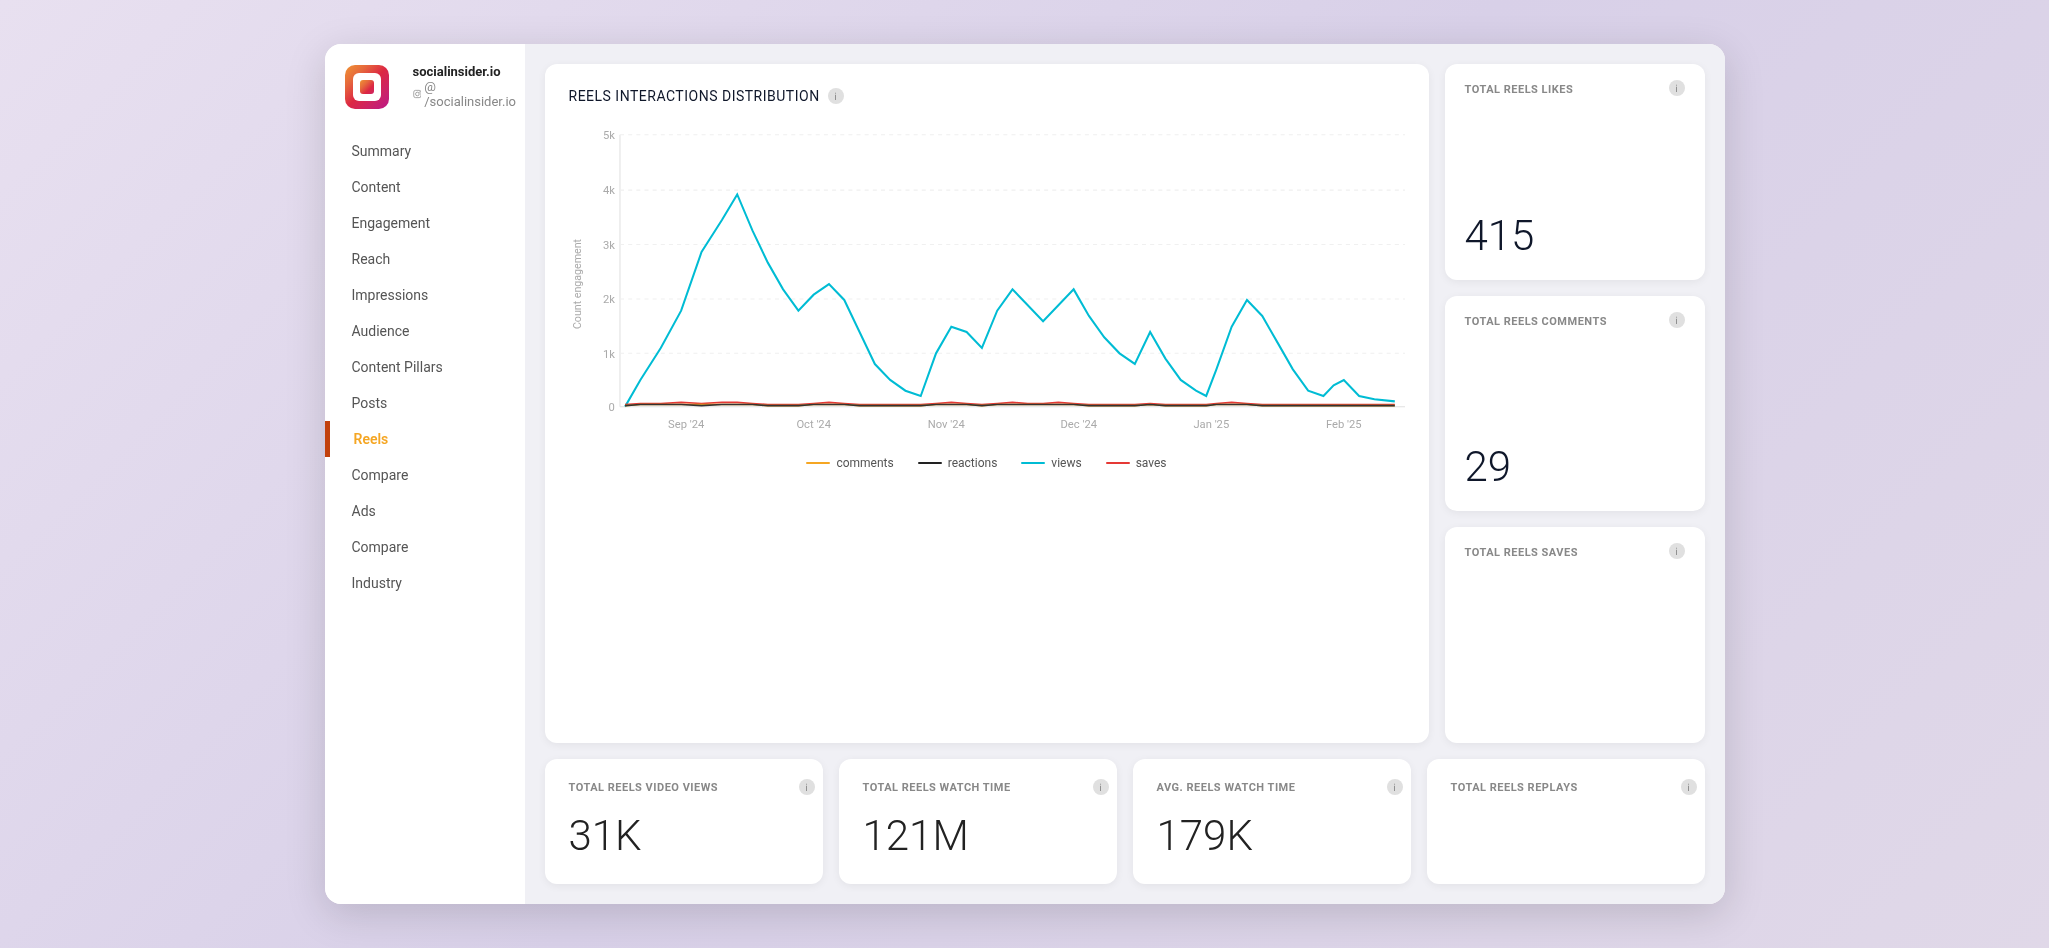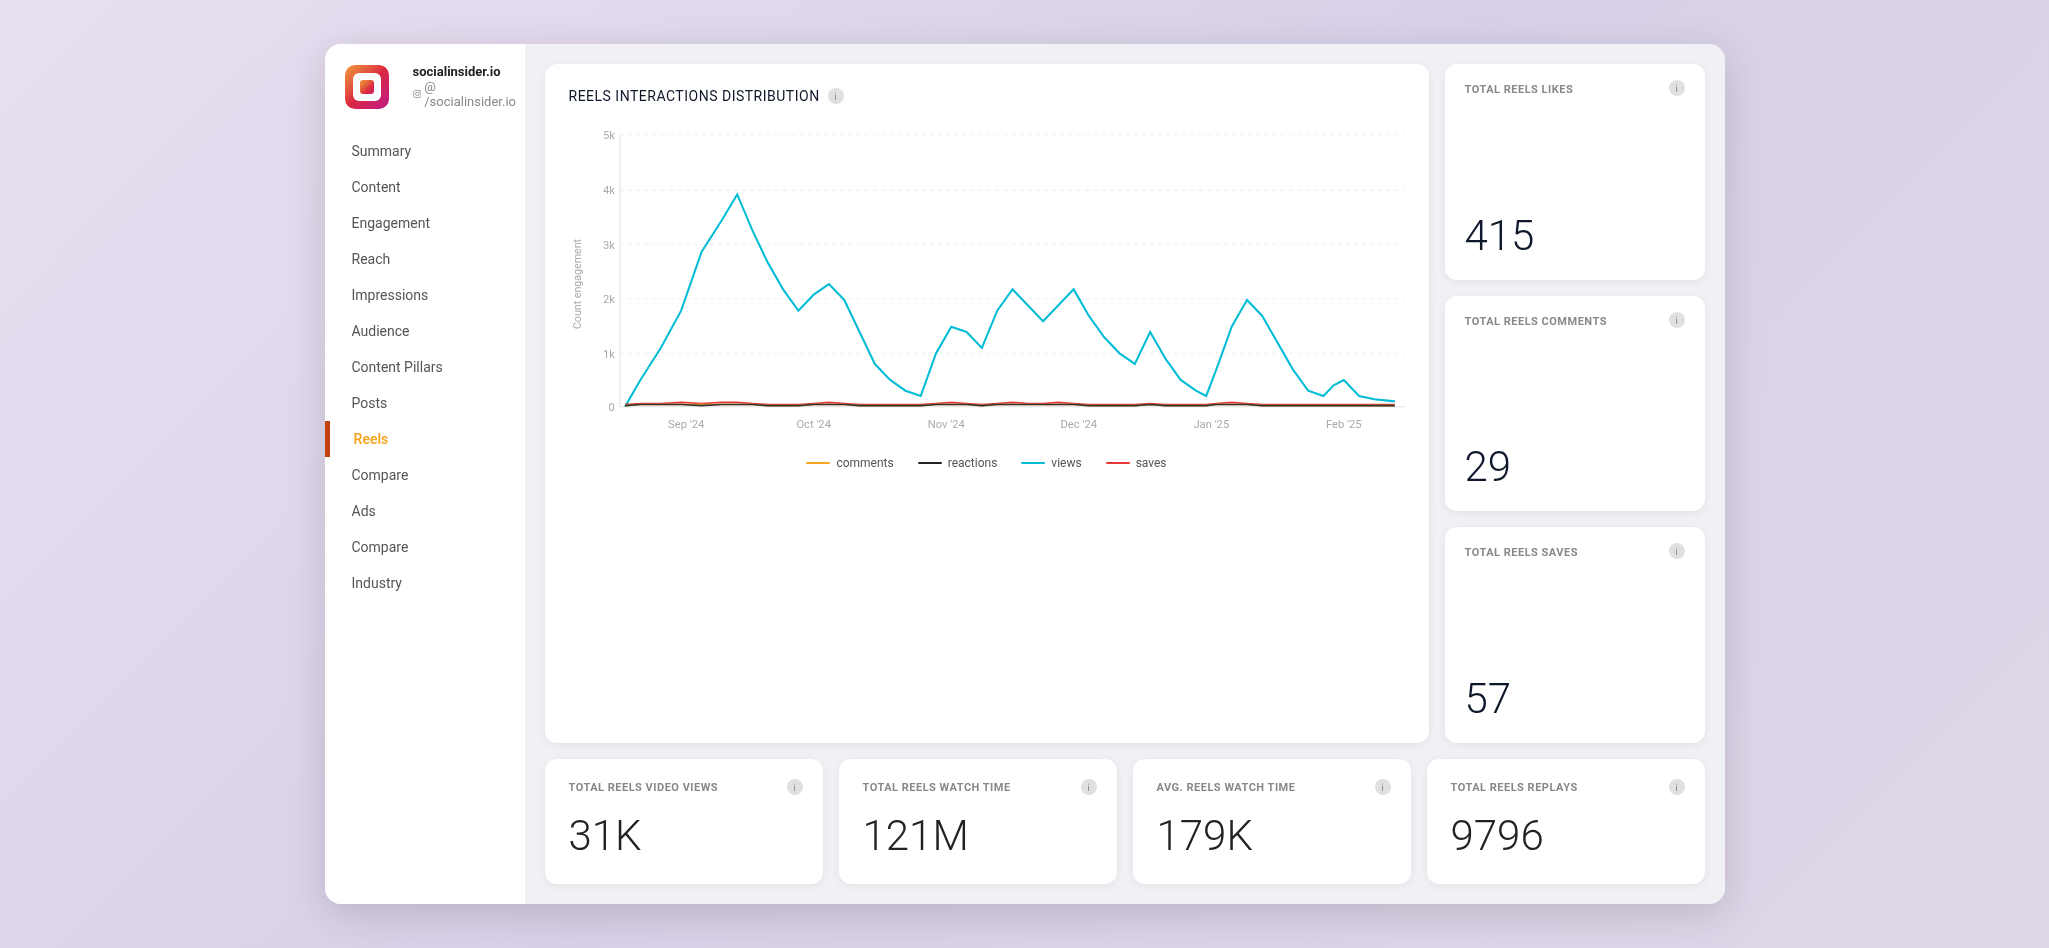--- a/index.html
+++ b/index.html
@@ -208,21 +208,21 @@
     }
     
     .bottom-section {
       display: grid;
       grid-template-columns: repeat(4, 1fr);
       gap: 16px;
     }
     .bottom-card {
       background: #fff;
       border-radius: 12px;
-      padding: 20px 20px 24px 24px;
+      padding: 20px 8px 24px 24px;
       box-shadow: 0 2px 8px rgba(0,0,0,0.06);
       display: flex;
       flex-direction: column;
       justify-content: space-between;
     }
     .bottom-card-header {
       display: flex;
       align-items: center;
       justify-content: space-between;
     }
@@ -418,21 +418,20 @@
             <span class="stat-label">TOTAL REELS COMMENTS</span>
             <div class="info-icon">ℹ</div>
           </div>
           <div class="stat-value">29</div>
         </div>
         <div class="stat-card">
           <div class="stat-card-header">
             <span class="stat-label">TOTAL REELS SAVES</span>
             <div class="info-icon">ℹ</div>
           </div>
-          <div class="stat-value">57</div>
         </div>
       </div>
     </div>
 
     <div class="bottom-section">
       <div class="bottom-card">
         <div class="bottom-card-header">
           <span class="bottom-stat-label">TOTAL REELS VIDEO VIEWS</span>
           <div class="info-icon">ℹ</div>
         </div>
@@ -450,17 +449,16 @@
           <span class="bottom-stat-label">AVG. REELS WATCH TIME</span>
           <div class="info-icon">ℹ</div>
         </div>
         <div class="bottom-stat-value">179K</div>
       </div>
       <div class="bottom-card">
         <div class="bottom-card-header">
           <span class="bottom-stat-label">TOTAL REELS REPLAYS</span>
           <div class="info-icon">ℹ</div>
         </div>
-        <div class="bottom-stat-value">9796</div>
       </div>
     </div>
   </main>
 </div>
 
 </body></html>

